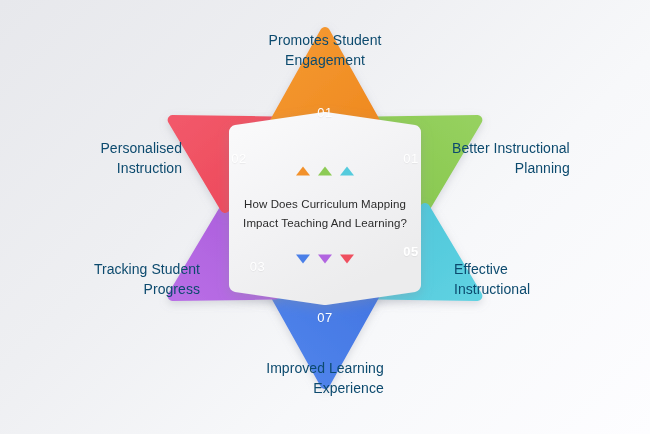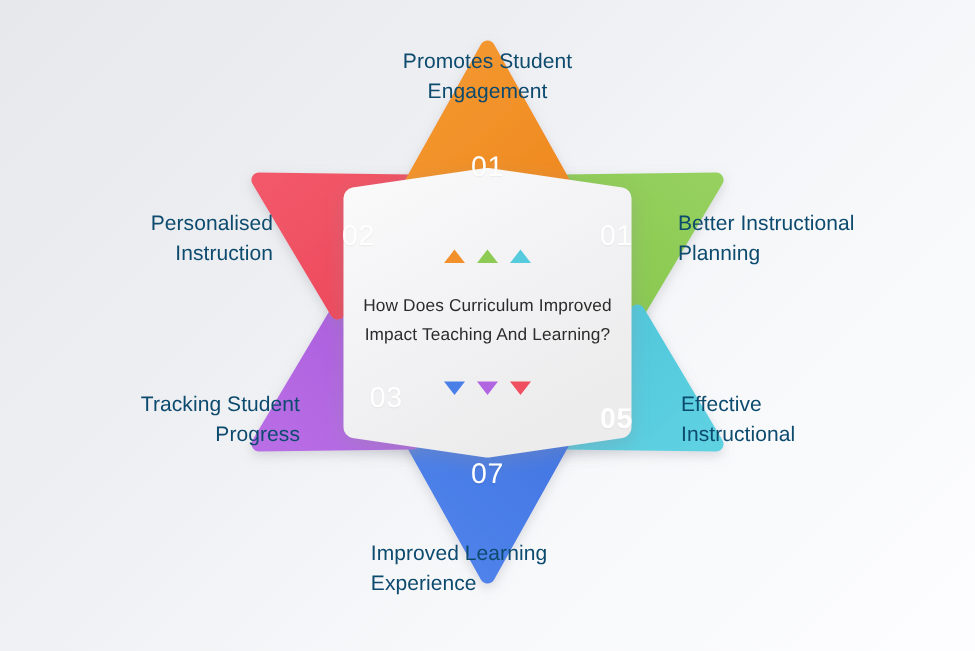--- a/index.html
+++ b/index.html
@@ -16,33 +16,33 @@
   #wheel {
     position:absolute;
     left:75px; top:-33px;
     width:500px; height:500px;
   }
 
   
   .petal-num {
     position:absolute;
     color:#ffffff;
-    font-size:19px;
+    font-size:13px;
     font-weight:400;
     letter-spacing:0.5px;
     white-space:nowrap;
     transform:translate(-50%,-50%);
     text-shadow:0 1px 1px rgba(0,0,0,.06);
     pointer-events:none;
   }
   #num-01 { left:325px; top:112px; }
   #num-02 { left:239px; top:158px; }
   #num-03 { left:239px; top:266px;padding-left:37px; }
   #num-04 { left:325px; top:317px; }
-  #num-05 { left:411px; top:280px;font-weight:bold; }
+  #num-05 { left:411px; top:251px;font-weight:bold; }
   #num-06 { left:411px; top:158px; }
 
   
   #center-block {
     position:absolute;
     left:325px; top:215px;
     transform:translate(-50%,-50%);
     width:180px;
     text-align:center;
     pointer-events:none;
@@ -70,23 +70,23 @@
     position:absolute;
     font-size:14px;
     line-height:1.42;
     color:#0c4a6e;
     white-space:pre-line;
     letter-spacing:0.05px;
   }
   #lab-01 { left:325px; top:31px;  transform:translateX(-50%); text-align:center; }
   #lab-02 { right:468px; top:139px; text-align:right; }
   #lab-03 { right:450px; top:260px; text-align:right; }
-  #lab-04 { left:306px; top:359px; transform:translateX(-50%); text-align:left; }
+  #lab-04 { left:325px; top:359px; transform:translateX(-50%); text-align:right; }
   #lab-05 { left:454px; top:260px; text-align:left; }
-  #lab-06 { left:452px; top:139px; text-align:left; }
+  #lab-06 { left:452px; top:139px; text-align:right; }
 </style>
 </head>
 <body>
 
 <div id="stage">
 
   <svg id="wheel" viewBox="0 0 500 500">
     <defs>
       <filter id="petalShadow" x="-30%" y="-30%" width="160%" height="160%">
         <feDropShadow dx="0" dy="3" stdDeviation="4" flood-color="#8b8f9c" flood-opacity="0.30"></feDropShadow>
@@ -160,21 +160,21 @@
   <div class="petal-num" id="num-05">05</div>
   <div class="petal-num" id="num-06">01</div>
 
   <div id="center-block">
     <div class="tri-row up">
       <span class="tri up" style="color:#f2912b"></span>
       <span class="tri up" style="color:#8dcb55"></span>
       <span class="tri up" style="color:#55cbdd"></span>
     </div>
     <div id="center-text">How Does Curriculum
-Improved Impact Teaching
+Mapping Impact Teaching
 And Learning?</div>
     <div class="tri-row down">
       <span class="tri down" style="color:#4a7fe8"></span>
       <span class="tri down" style="color:#b165e0"></span>
       <span class="tri down" style="color:#ef4f5f"></span>
     </div>
   </div>
 
   <div class="olabel" id="lab-01">Promotes Student
 Engagement</div>

